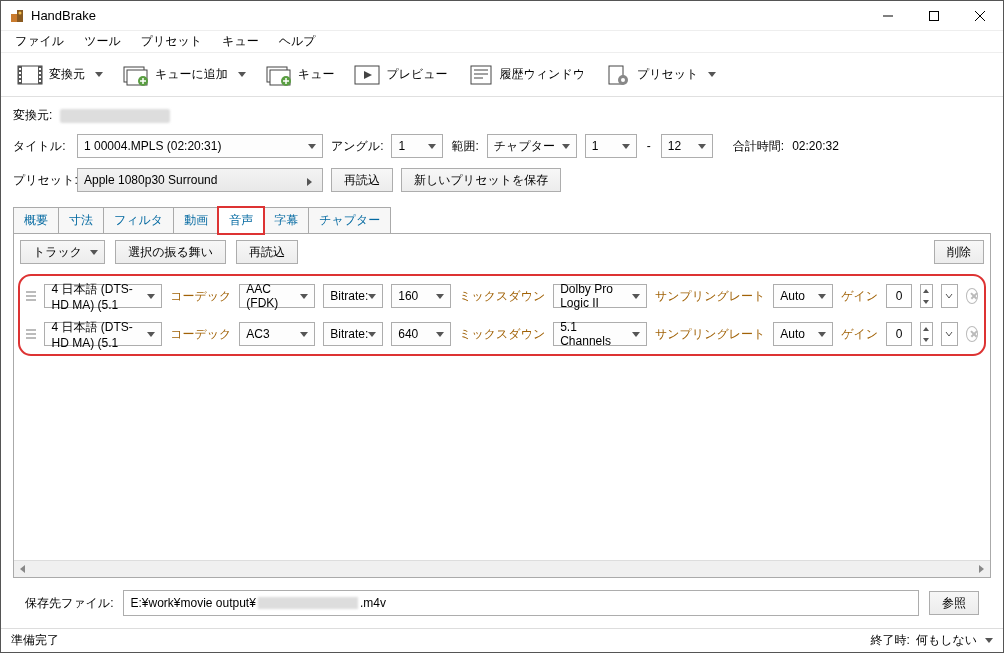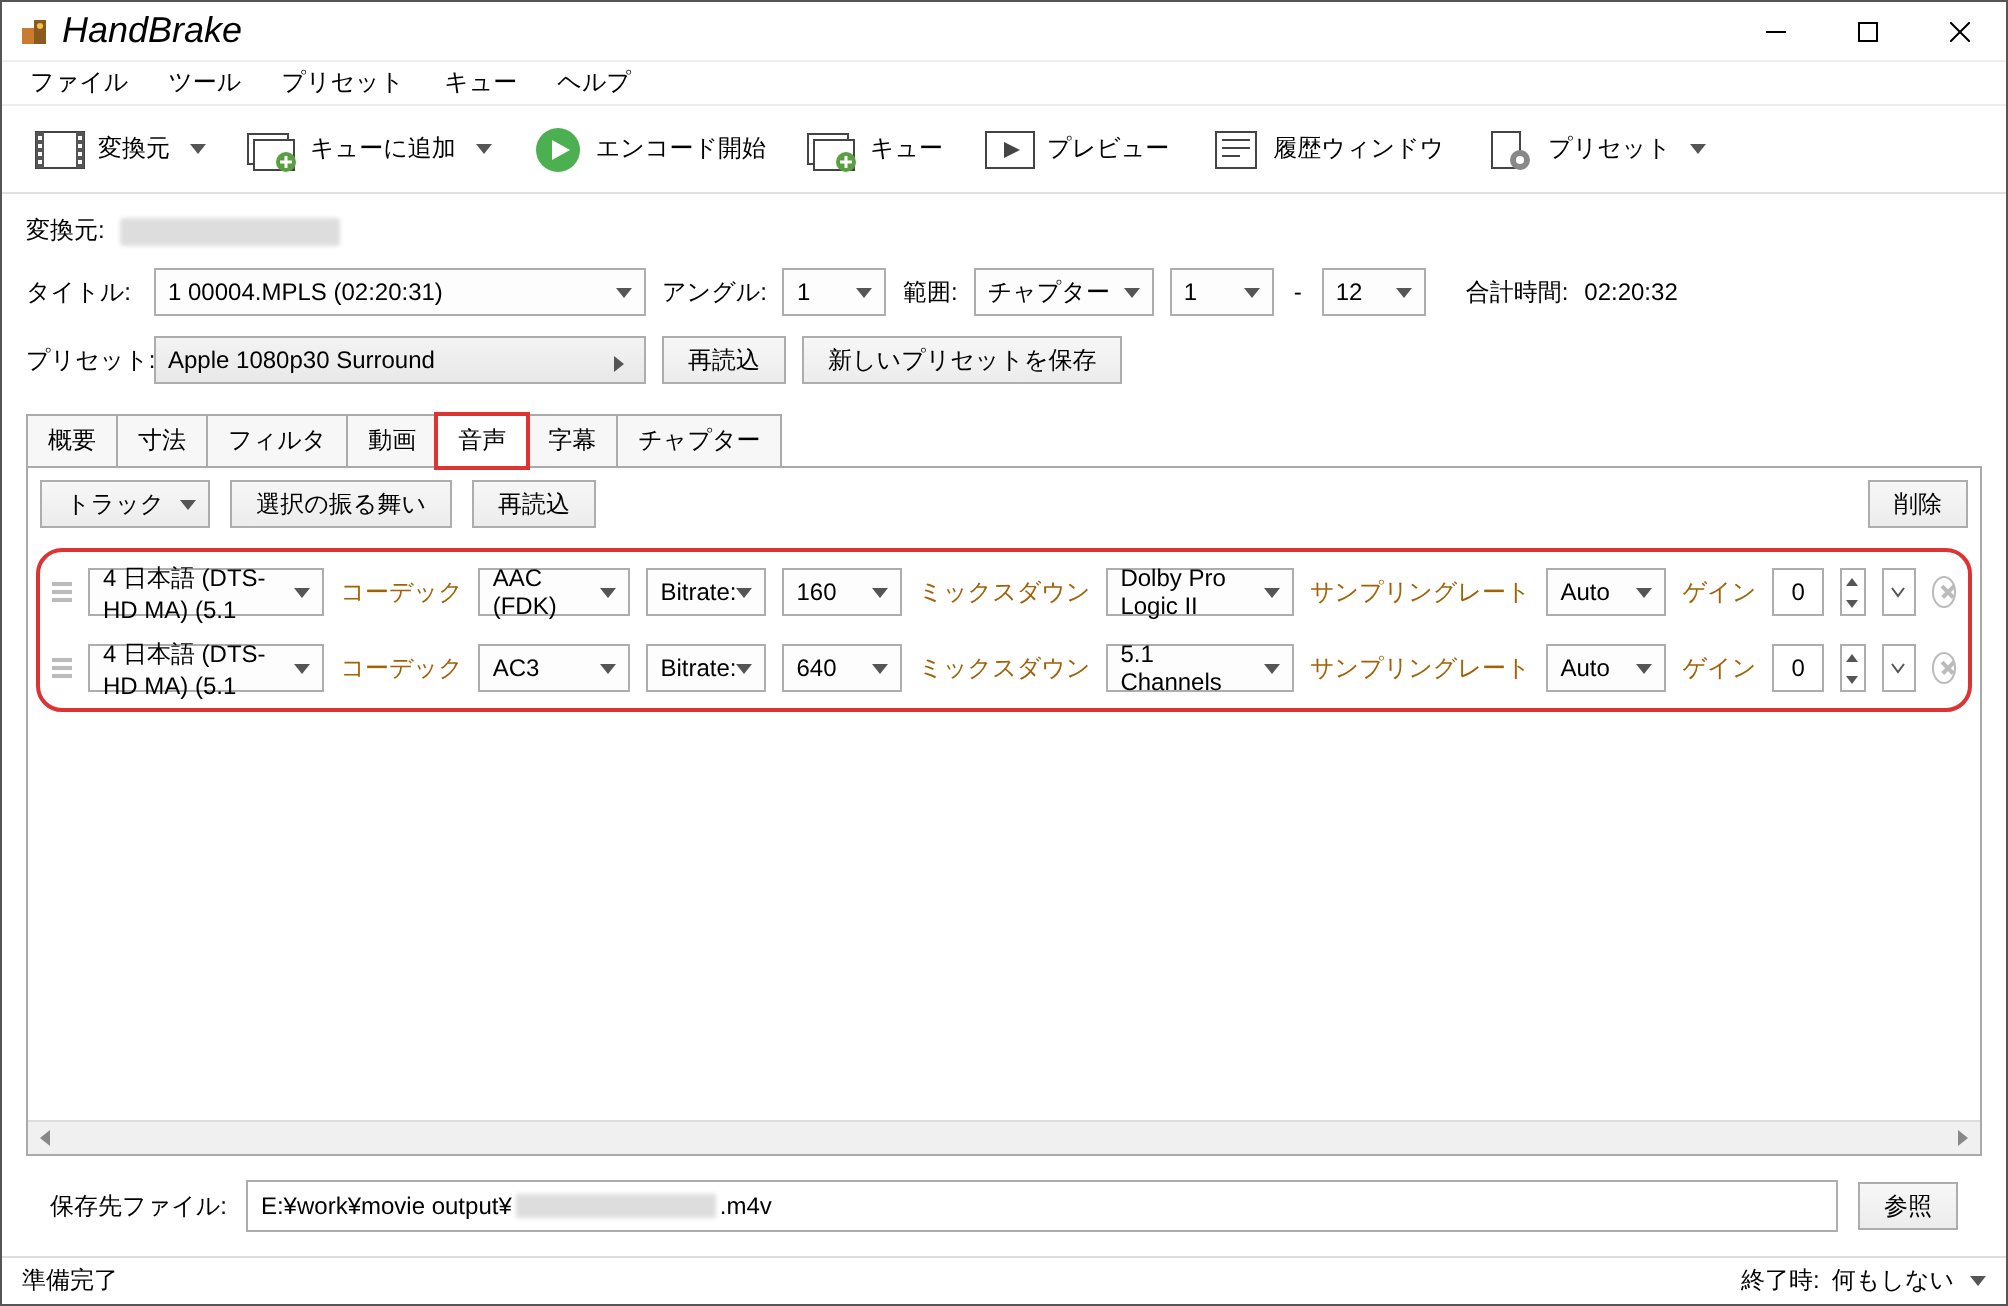--- a/index.html
+++ b/index.html
@@ -1,20 +1,20 @@
 <!DOCTYPE html>
 <html><head>
 <meta charset="utf-8">
 <style>
 * { box-sizing: border-box; margin: 0; padding: 0; font-family: "Yu Gothic UI", "Meiryo", sans-serif; font-size: 12px; }
 body { background: #fff; color: #000; }
 .window { width: 1004px; height: 653px; border: 1px solid #555; background: #fff; display: flex; flex-direction: column; }
 .titlebar { height: 30px; display: flex; align-items: center; padding-left: 8px; border-bottom: 1px solid #eee; }
 .titlebar .icon { width: 16px; height: 16px; margin-right: 6px; }
-.titlebar .title { flex: 1; font-size: 18px; font-style: italic; }
+.titlebar .title { flex: 1; font-size: 13px; }
 .winbtns { display: flex; }
 .winbtn { width: 46px; height: 30px; display: flex; align-items: center; justify-content: center; }
 .menubar { height: 22px; display: flex; align-items: center; padding: 0 6px; gap: 4px; border-bottom: 1px solid #eee; }
 .menuitem { padding: 2px 8px; }
 .toolbar { height: 44px; display: flex; align-items: center; padding: 0 8px; gap: 4px; border-bottom: 1px solid #e0e0e0; }
 .tbtn { display: flex; align-items: center; gap: 6px; padding: 4px 8px; border-radius: 2px; }
 .tbtn .ticon { width: 26px; height: 24px; display: flex; align-items: center; justify-content: center; }
 .caret { width: 0; height: 0; border-left: 4px solid transparent; border-right: 4px solid transparent; border-top: 5px solid #555; margin-left: 4px; }
 .content { flex: 1; padding: 10px 12px 0 12px; display: flex; flex-direction: column; overflow: hidden; }
 .row { display: flex; align-items: center; margin-bottom: 10px; gap: 8px; }
@@ -22,21 +22,21 @@
 .blurred { width: 110px; height: 14px; background: #ddd; border-radius: 2px; filter: blur(1px); }
 .srcinfo { color: #666; }
 .dropdown, .input, .btn { border: 1px solid #adadad; background: #fdfdfd; height: 24px; padding: 0 6px; display: flex; align-items: center; position: relative; }
 .dropdown { padding-right: 20px; }
 .dropdown::after { content: ""; position: absolute; right: 6px; top: 50%; margin-top: -2px; width: 0; height: 0; border-left: 4px solid transparent; border-right: 4px solid transparent; border-top: 5px solid #555; }
 .btn { background: linear-gradient(#f7f7f7, #ececec); padding: 0 12px; justify-content: center; }
 .presetbtn { background: linear-gradient(#f3f3f3, #e8e8e8); }
 .presetbtn::after { border-top: none; border-bottom: none; border-left: 5px solid #555; border-top: 4px solid transparent; border-bottom: 4px solid transparent; }
 .dash { padding: 0 2px; }
 .tabs { display: flex; margin-top: 4px; }
-.tab { border: 1px solid #aaa; padding: 4px 10px; margin-right: -1px; background: #f7f7f7; position: relative; top: 1px; color: #000000; }
+.tab { border: 1px solid #aaa; padding: 4px 10px; margin-right: -1px; background: #f7f7f7; position: relative; top: 1px; color: #0369a1; }
 .tab.active { background: #fff; border-bottom: 1px solid #fff; }
 .tab.highlighted { outline: 2px solid #d33; outline-offset: -1px; z-index: 2; }
 .tabpanel { flex: 1; border: 1px solid #aaa; display: flex; flex-direction: column; overflow: hidden; }
 .trackbar { display: flex; padding: 6px; gap: 10px; align-items: center; }
 .tracklist { border: 2px solid #d33; margin: 4px; padding: 8px 6px; border-radius: 13px; flex: 0 0 auto; }
 .trackrow { display: flex; align-items: center; gap: 8px; margin-bottom: 14px; }
 .trackrow:last-child { margin-bottom: 0; }
 .grip { width: 14px; height: 14px; display: flex; flex-direction: column; justify-content: center; gap: 2px; }
 .grip span { height: 2px; background: #bbb; }
 .tlabel { color: #a16207; white-space: nowrap; }
@@ -136,29 +136,20 @@
             <circle cx="20" cy="17" r="5" fill="#5a9e42"></circle>
             <line x1="20" y1="14" x2="20" y2="20" stroke="#fff" stroke-width="1.5"></line>
             <line x1="17" y1="17" x2="23" y2="17" stroke="#fff" stroke-width="1.5"></line>
           </svg>
         </span>
       <span>キューに追加</span>
         <span class="caret"></span>
     </div>
     <div class="tbtn">
       <span class="ticon">
-          <svg width="24" height="24">
-            <circle cx="12" cy="12" r="11" fill="#4caf50"></circle>
-            <polygon points="9,7 18,12 9,17" fill="#fff"></polygon>
-          </svg>
-        </span>
-      <span>エンコード開始</span>
-    </div>
-    <div class="tbtn">
-      <span class="ticon">
           <svg width="26" height="22">
             <rect x="1" y="3" width="20" height="15" fill="none" stroke="#444"></rect>
             <rect x="4" y="6" width="20" height="15" fill="#fff" stroke="#444"></rect>
             <circle cx="20" cy="17" r="5" fill="#5a9e42"></circle>
             <line x1="20" y1="14" x2="20" y2="20" stroke="#fff" stroke-width="1.5"></line>
             <line x1="17" y1="17" x2="23" y2="17" stroke="#fff" stroke-width="1.5"></line>
           </svg>
         </span>
       <span>キュー</span>
     </div>

